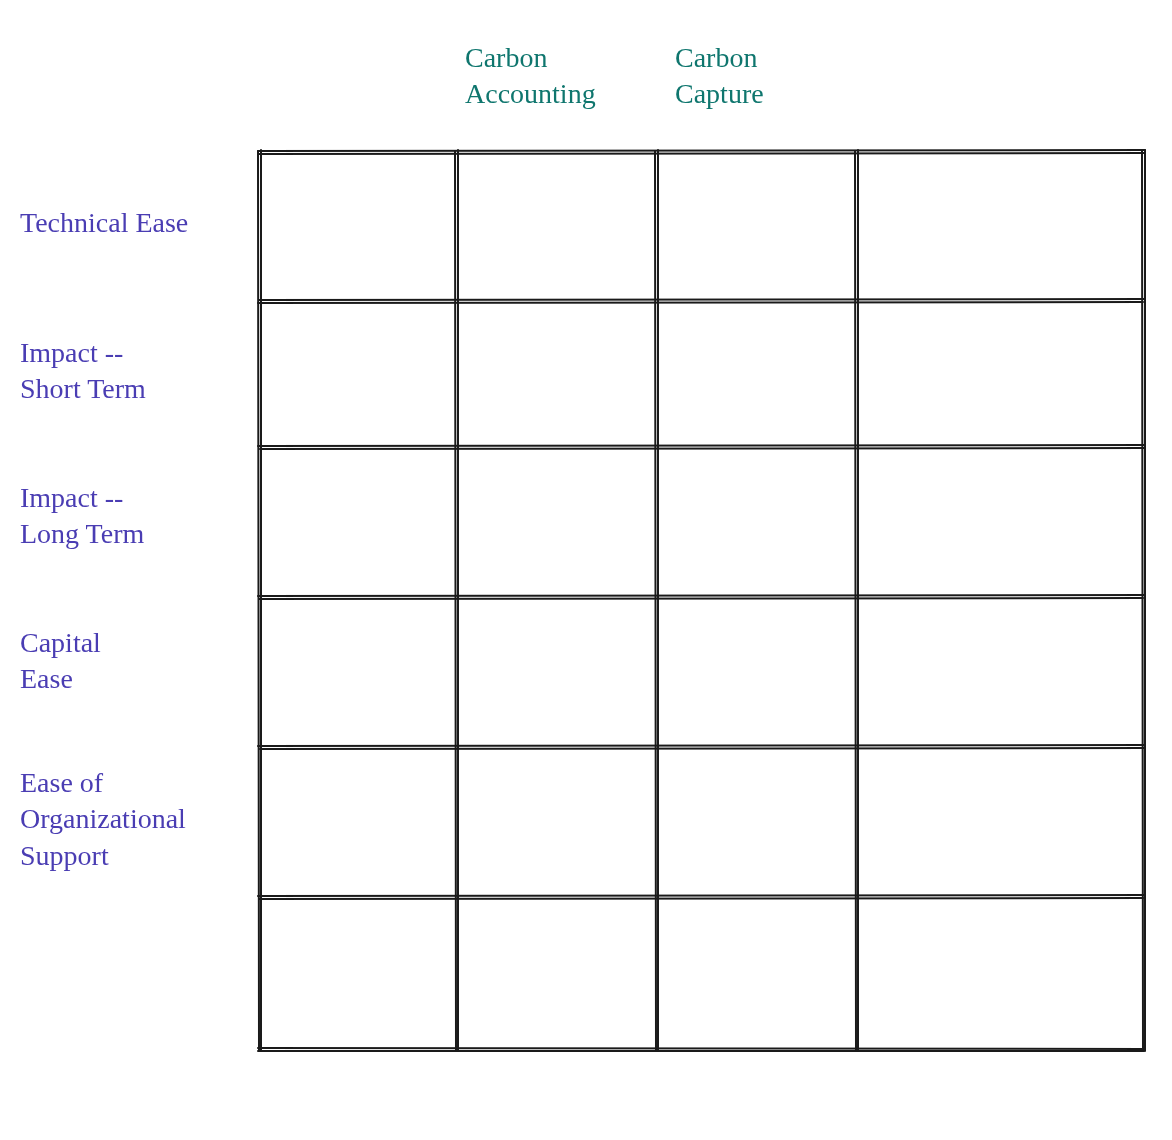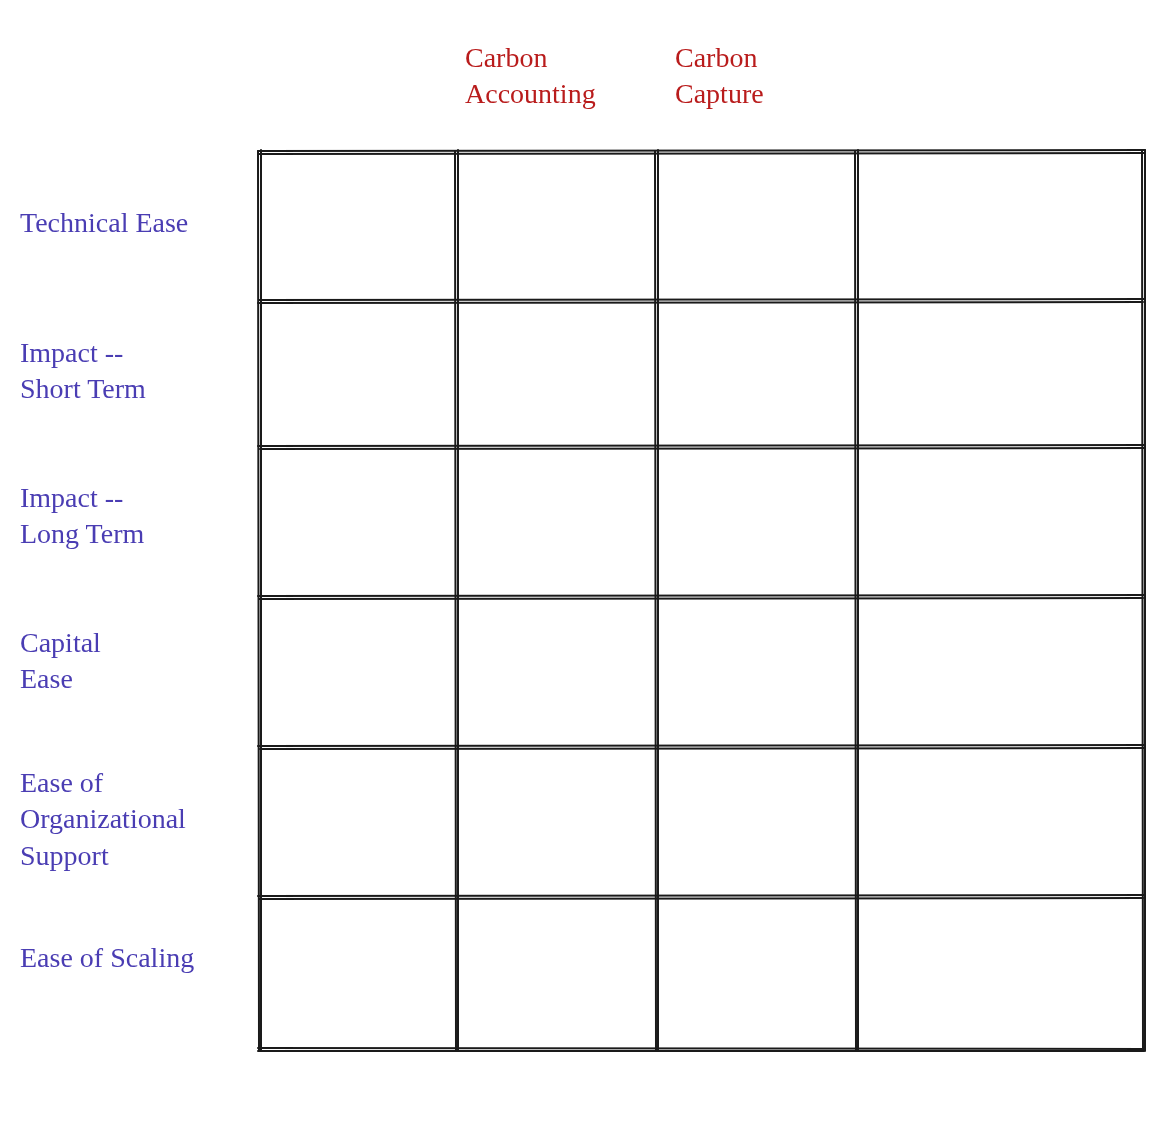--- a/index.html
+++ b/index.html
@@ -17,21 +17,21 @@
     .diagram-container {
       position: absolute;
       top: 20px;
       left: 10px;
       width: 1150px;
       height: 1100px;
     }
     .col-header {
       position: absolute;
       font-size: 28px;
-      color: #b91c1c;
+      color: #0f766e;
       line-height: 1.3;
       font-weight: normal;
       white-space: pre-line;
     }
     .row-header {
       position: absolute;
       font-size: 28px;
       color: #4a3db3;
       line-height: 1.3;
       font-weight: normal;
@@ -57,21 +57,20 @@
   <div class="row-header" style="top:185px; left:10px;">Technical Ease</div>
   <div class="row-header" style="top:315px; left:10px;">Impact --
 Short Term</div>
   <div class="row-header" style="top:460px; left:10px;">Impact --
 Long Term</div>
   <div class="row-header" style="top:745px; left:10px;">Ease of
 Organizational
 Support</div>
   <div class="row-header" style="top:605px; left:10px;">Capital
 Ease</div>
-  <div class="row-header" style="top:920px; left:10px;">Ease of Scaling</div>
 
   <svg class="grid-svg" width="1150" height="1100">
     <g stroke="#1a1a1a" stroke-width="2" fill="none" stroke-linecap="round">
 
       <path d="M248,131 L1135,130"></path>
       <path d="M248,134 L1134,133"></path>
 
       <path d="M249,280 L1135,279"></path>
       <path d="M248,283 L1133,282"></path>
 

